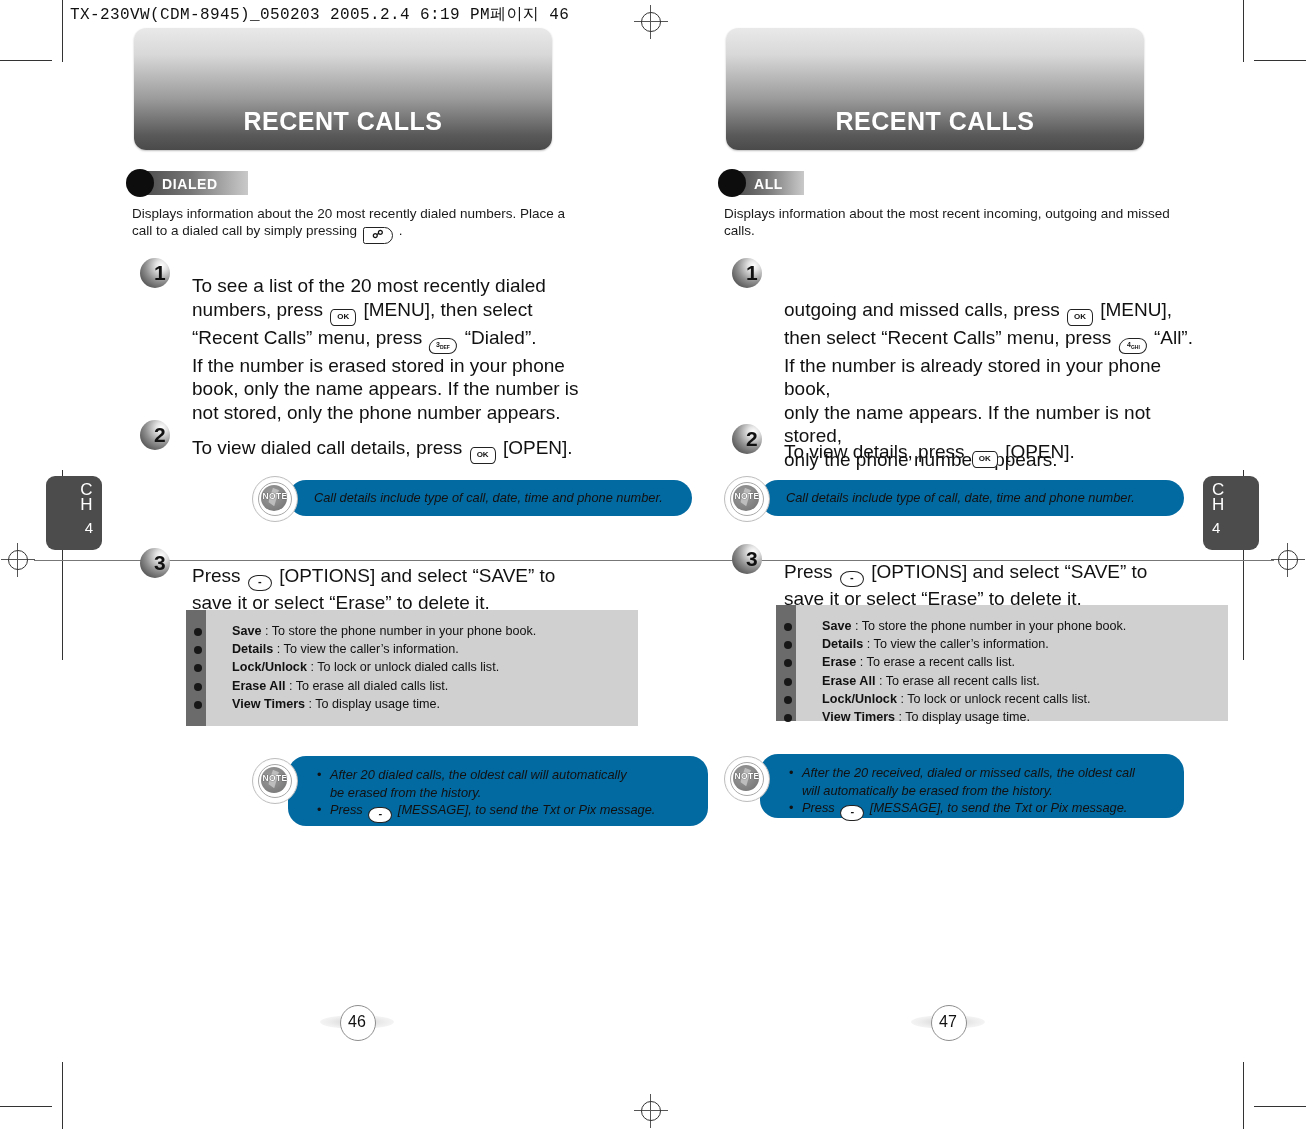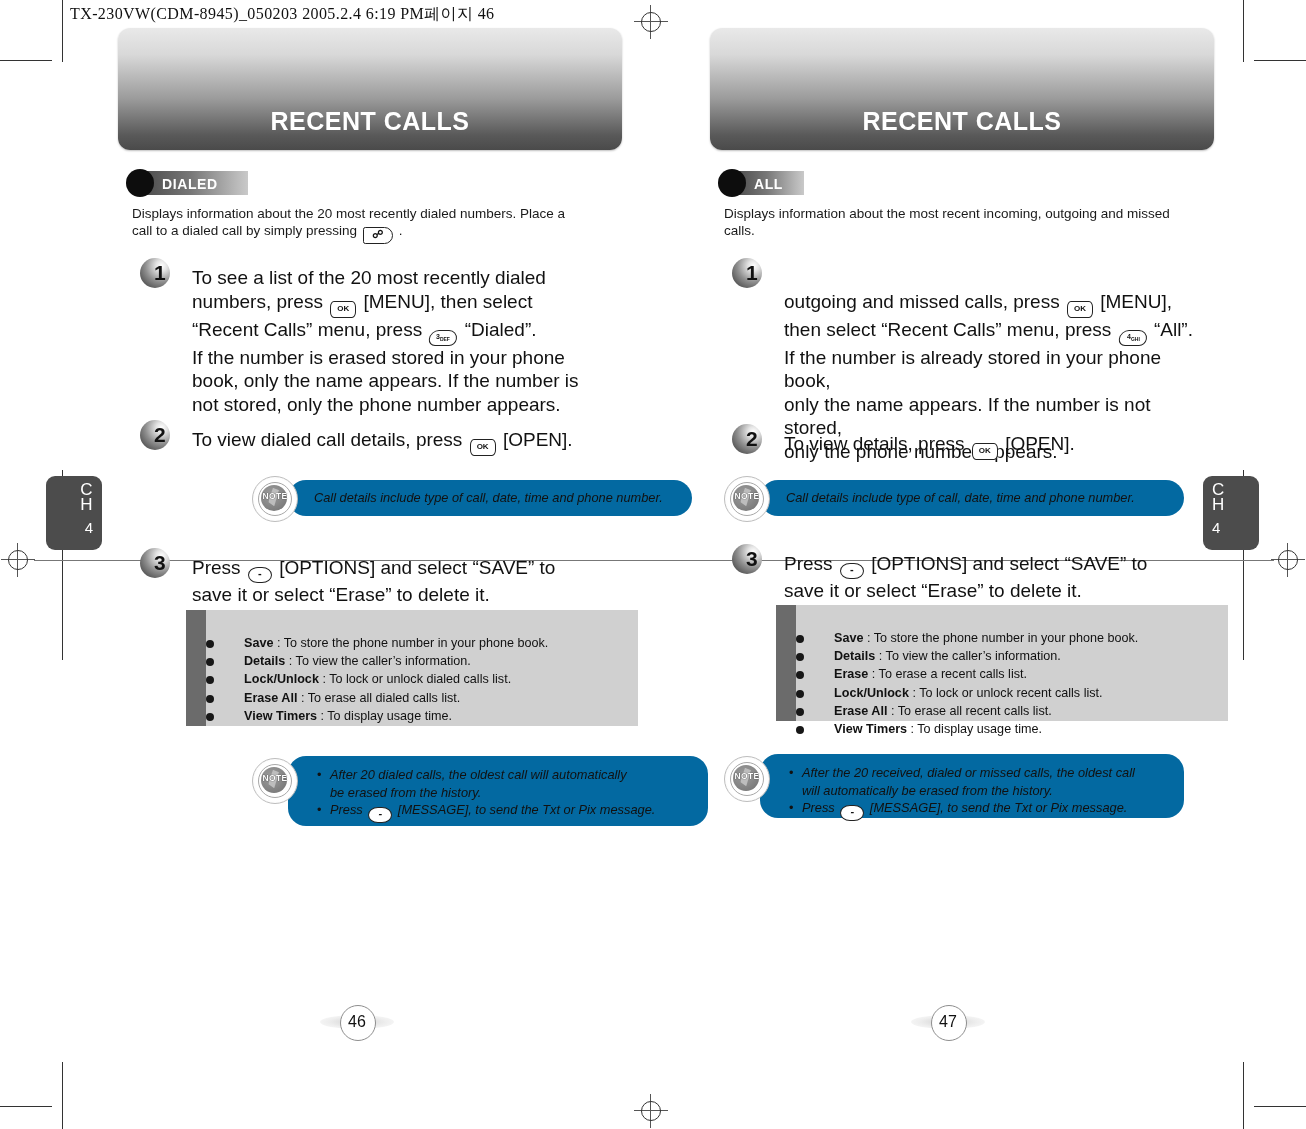--- a/index.html
+++ b/index.html
@@ -19,30 +19,30 @@
     position:absolute; left:7px; top:7px; width:18px; height:18px;
     border:1px solid #333; border-radius:50%; background:transparent;
   }
   .reg-mark .h { position:absolute; left:0; top:16px; width:34px; height:1px; background:#555; }
   .reg-mark .v { position:absolute; left:16px; top:0; width:1px; height:34px; background:#555; }
 
   .header-slug {
     position:absolute; left:70px; top:4px;
     font-size:16px; letter-spacing:0.4px; color:#111;
     white-space:nowrap;
-    font-family:Liberation Serif, serif;
+    font-family:Liberation Mono, monospace;
   }
 
   
   .page { position:absolute; top:0; width:590px; height:1129px; }
   .page-left  { left:118px; }
   .page-right { left:710px; }
 
   .banner {
-    position:absolute; top:28px; left:0; width:504px; height:122px;
+    position:absolute; top:28px; left:16px; width:418px; height:122px;
     border-radius:12px;
     background:linear-gradient(to bottom,#e9e9e9 0%, #d8d8d8 22%, #9b9b9b 58%, #595959 88%, #4a4a4a 100%);
     box-shadow:0 1px 2px rgba(0,0,0,0.25);
   }
   .banner-title {
     position:absolute; left:0; right:0; bottom:14px;
     text-align:center; color:#fff; font-weight:bold;
     font-size:25px; letter-spacing:0.5px;
   }
 
@@ -73,21 +73,21 @@
   }
   .step-ball .orb {
     position:absolute; left:0; top:0; width:30px; height:30px; border-radius:50%;
     background:radial-gradient(circle at 72% 26%, #ffffff 0%, #e3e3e3 18%, #8f8f8f 52%, #4f4f4f 85%, #2c2c2c 100%);
   }
   .step-ball .num {
     position:absolute; left:14px; top:3px; width:22px;
     font-size:21px; font-weight:bold; color:#111; text-align:left;
   }
   .step-text {
-    position:absolute; left:52px; top:8px;
+    position:absolute; left:52px; top:16px;
     font-size:19px; line-height:23.5px; color:#111;
   }
 
   
   .key {
     display:inline-block; vertical-align:-3px;
     border:1.3px solid #222; border-radius:5px;
     background:#fff; color:#111;
     font-size:8px; font-weight:bold; text-align:center;
     line-height:13px; height:15px; min-width:20px; padding:0 2px;
@@ -145,21 +145,21 @@
     position:relative; padding-left:16px; font-style:italic;
     font-size:12.8px; line-height:17.5px; color:#111;
   }
   .note-list li:before {
     content:"\2022"; position:absolute; left:3px; top:0; font-style:normal;
   }
 
   
   .opt-box { position:absolute; background:#d0d0d0; }
   .opt-box .spine { position:absolute; left:0; top:0; bottom:0; width:20px; background:#6b6b6b; }
-  .opt-box ul { margin:16px; padding:0; list-style:none; position:relative; }
+  .opt-box ul { margin:4px; padding:0; list-style:none; position:relative; }
   .opt-box li {
     position:relative; font-size:12.6px; line-height:18.2px; color:#111;
     padding-left:42px; white-space:nowrap;
   }
   .opt-box li:before {
     content:""; position:absolute; left:4px; top:6px; width:8px; height:8px;
     border-radius:50%; background:#171717;
   }
   .opt-box li b { font-weight:bold; }
 
@@ -381,22 +381,22 @@
       <span>save it or select “Erase” to delete it.</span>
     </div>
   </div>
 
   <div class="opt-box" style="left:66px; top:605px; width:452px; height:116px;">
     <div class="spine"></div>
     <ul style="padding:8px 0 0 0;">
       <li><b>Save</b> <span>: To store the phone number in your phone book.</span></li>
       <li><b>Details</b> <span>: To view the caller’s information.</span></li>
       <li><b>Erase</b> <span>: To erase a recent calls list.</span></li>
+      <li><b>Erase All</b> <span>: To erase all recent calls list.</span></li>
       <li><b>Lock/Unlock</b> <span>: To lock or unlock recent calls list.</span></li>
-      <li><b>Erase All</b> <span>: To erase all recent calls list.</span></li>
       <li><b>View Timers</b> <span>: To display usage time.</span></li>
     </ul>
   </div>
 
   <div class="note" style="left:14px; top:748px; width:460px;">
     <div class="note-body" style="left:36px; top:6px; width:424px; height:64px; padding:10px 12px 0 26px; box-sizing:border-box;">
       <ul class="note-list">
         <li>After the 20 received, dialed or missed calls, the oldest call<br>will automatically be erased from the history.</li>
         <li>Press <span class="key key-soft">-</span> [MESSAGE], to send the Txt or Pix message.</li>
       </ul>

